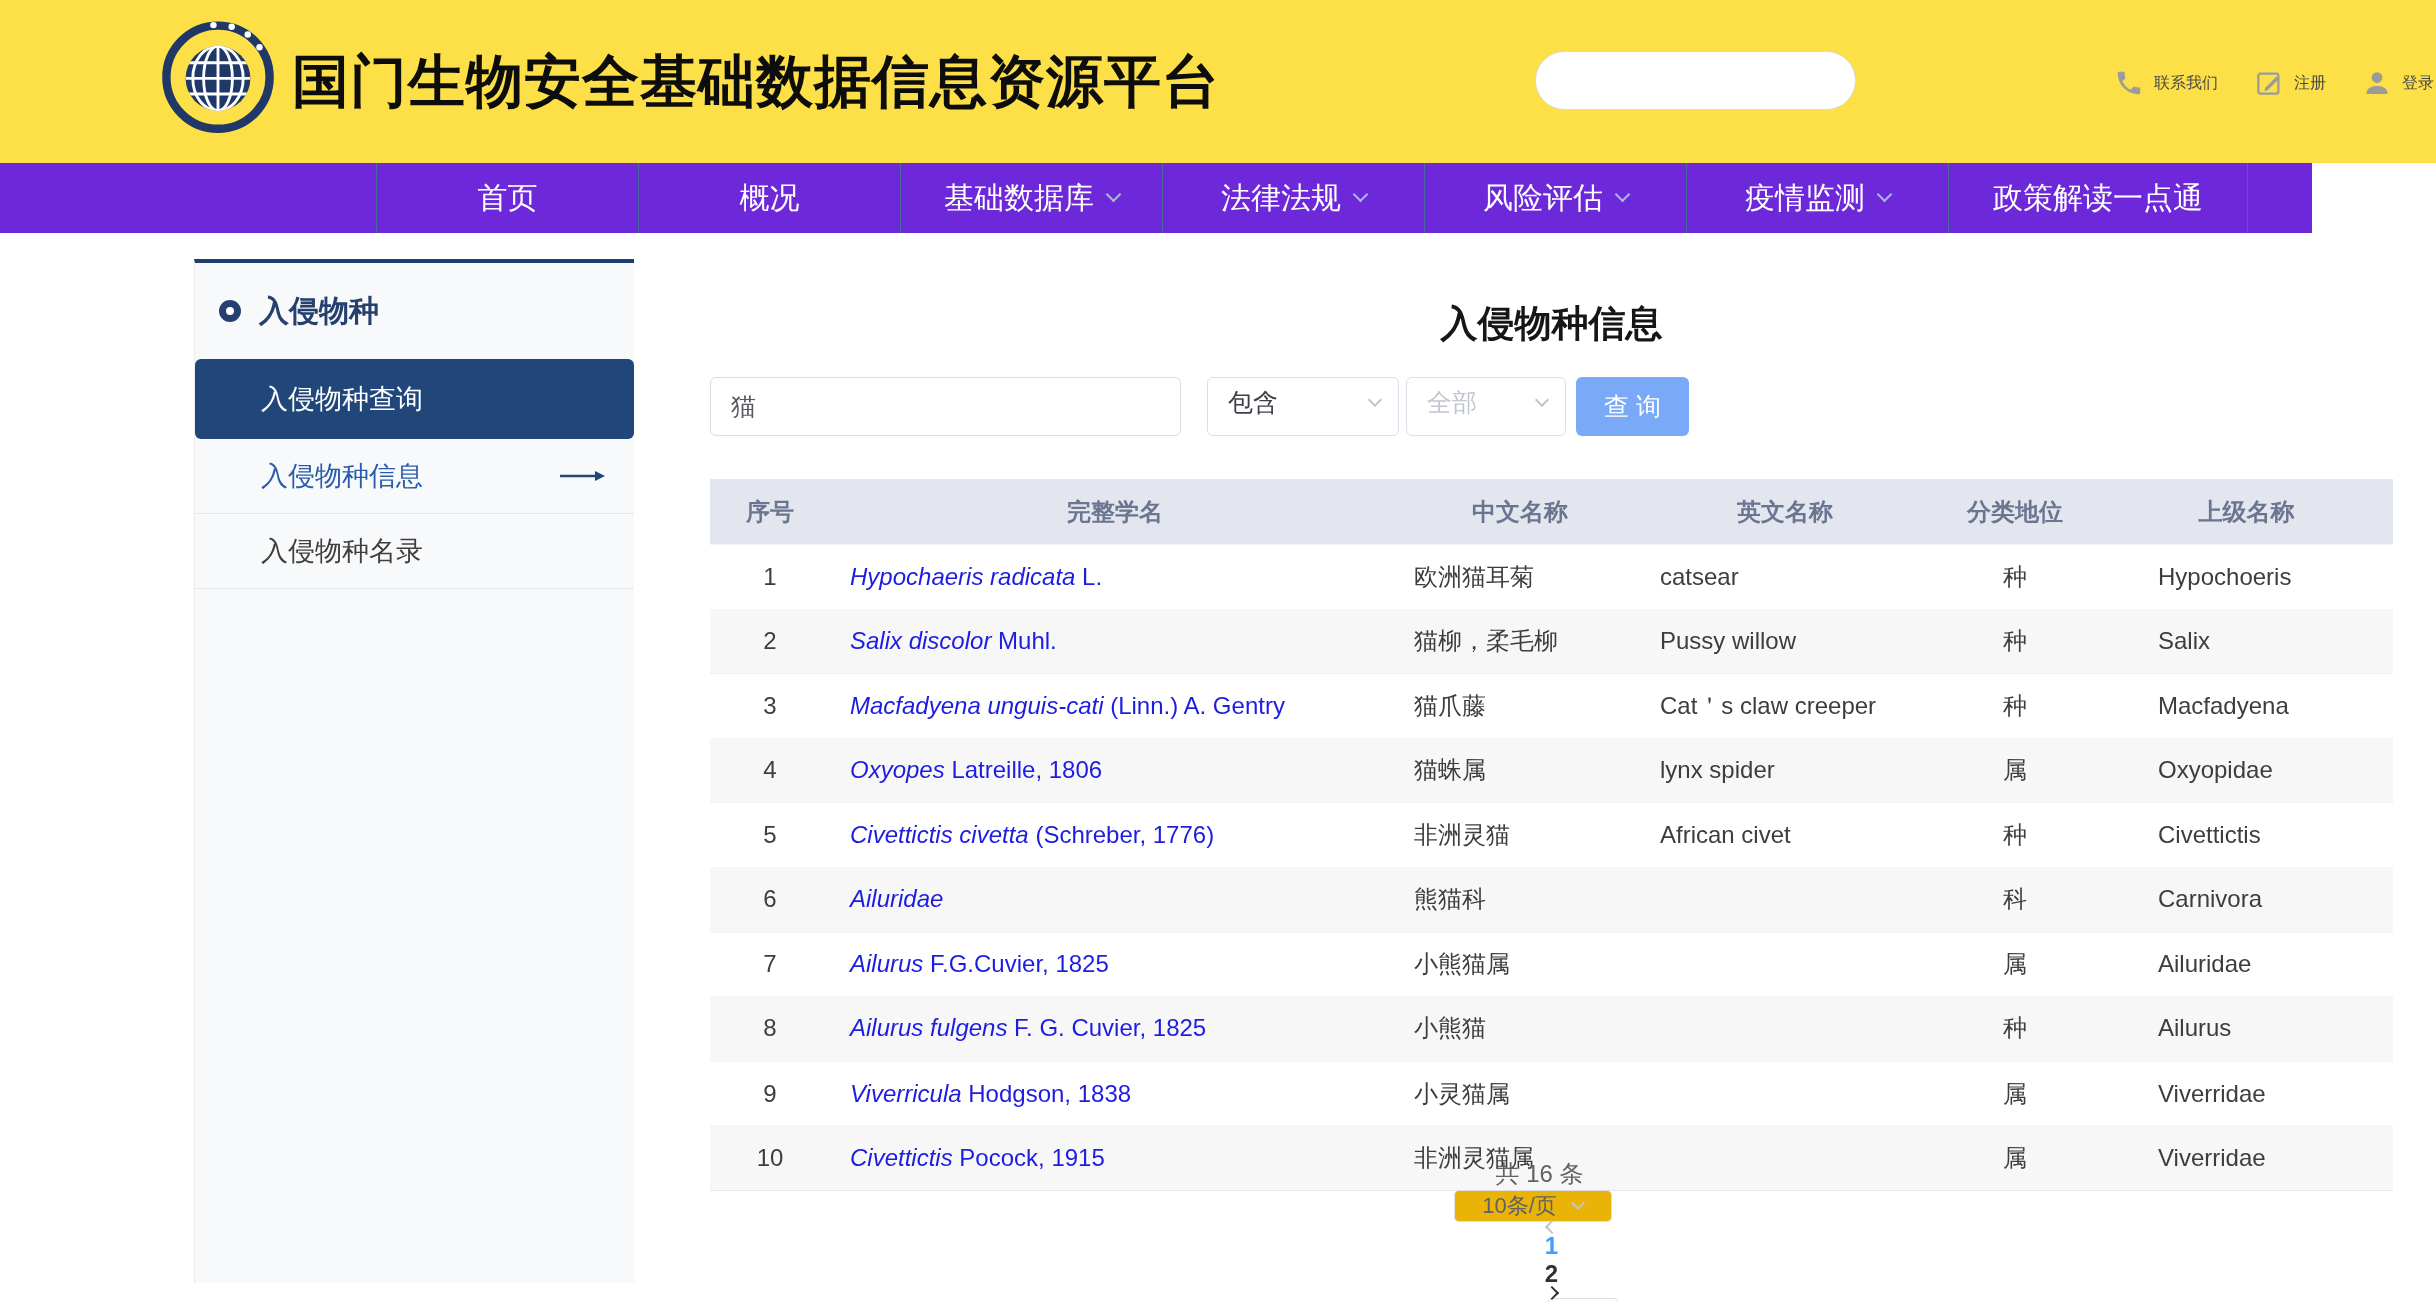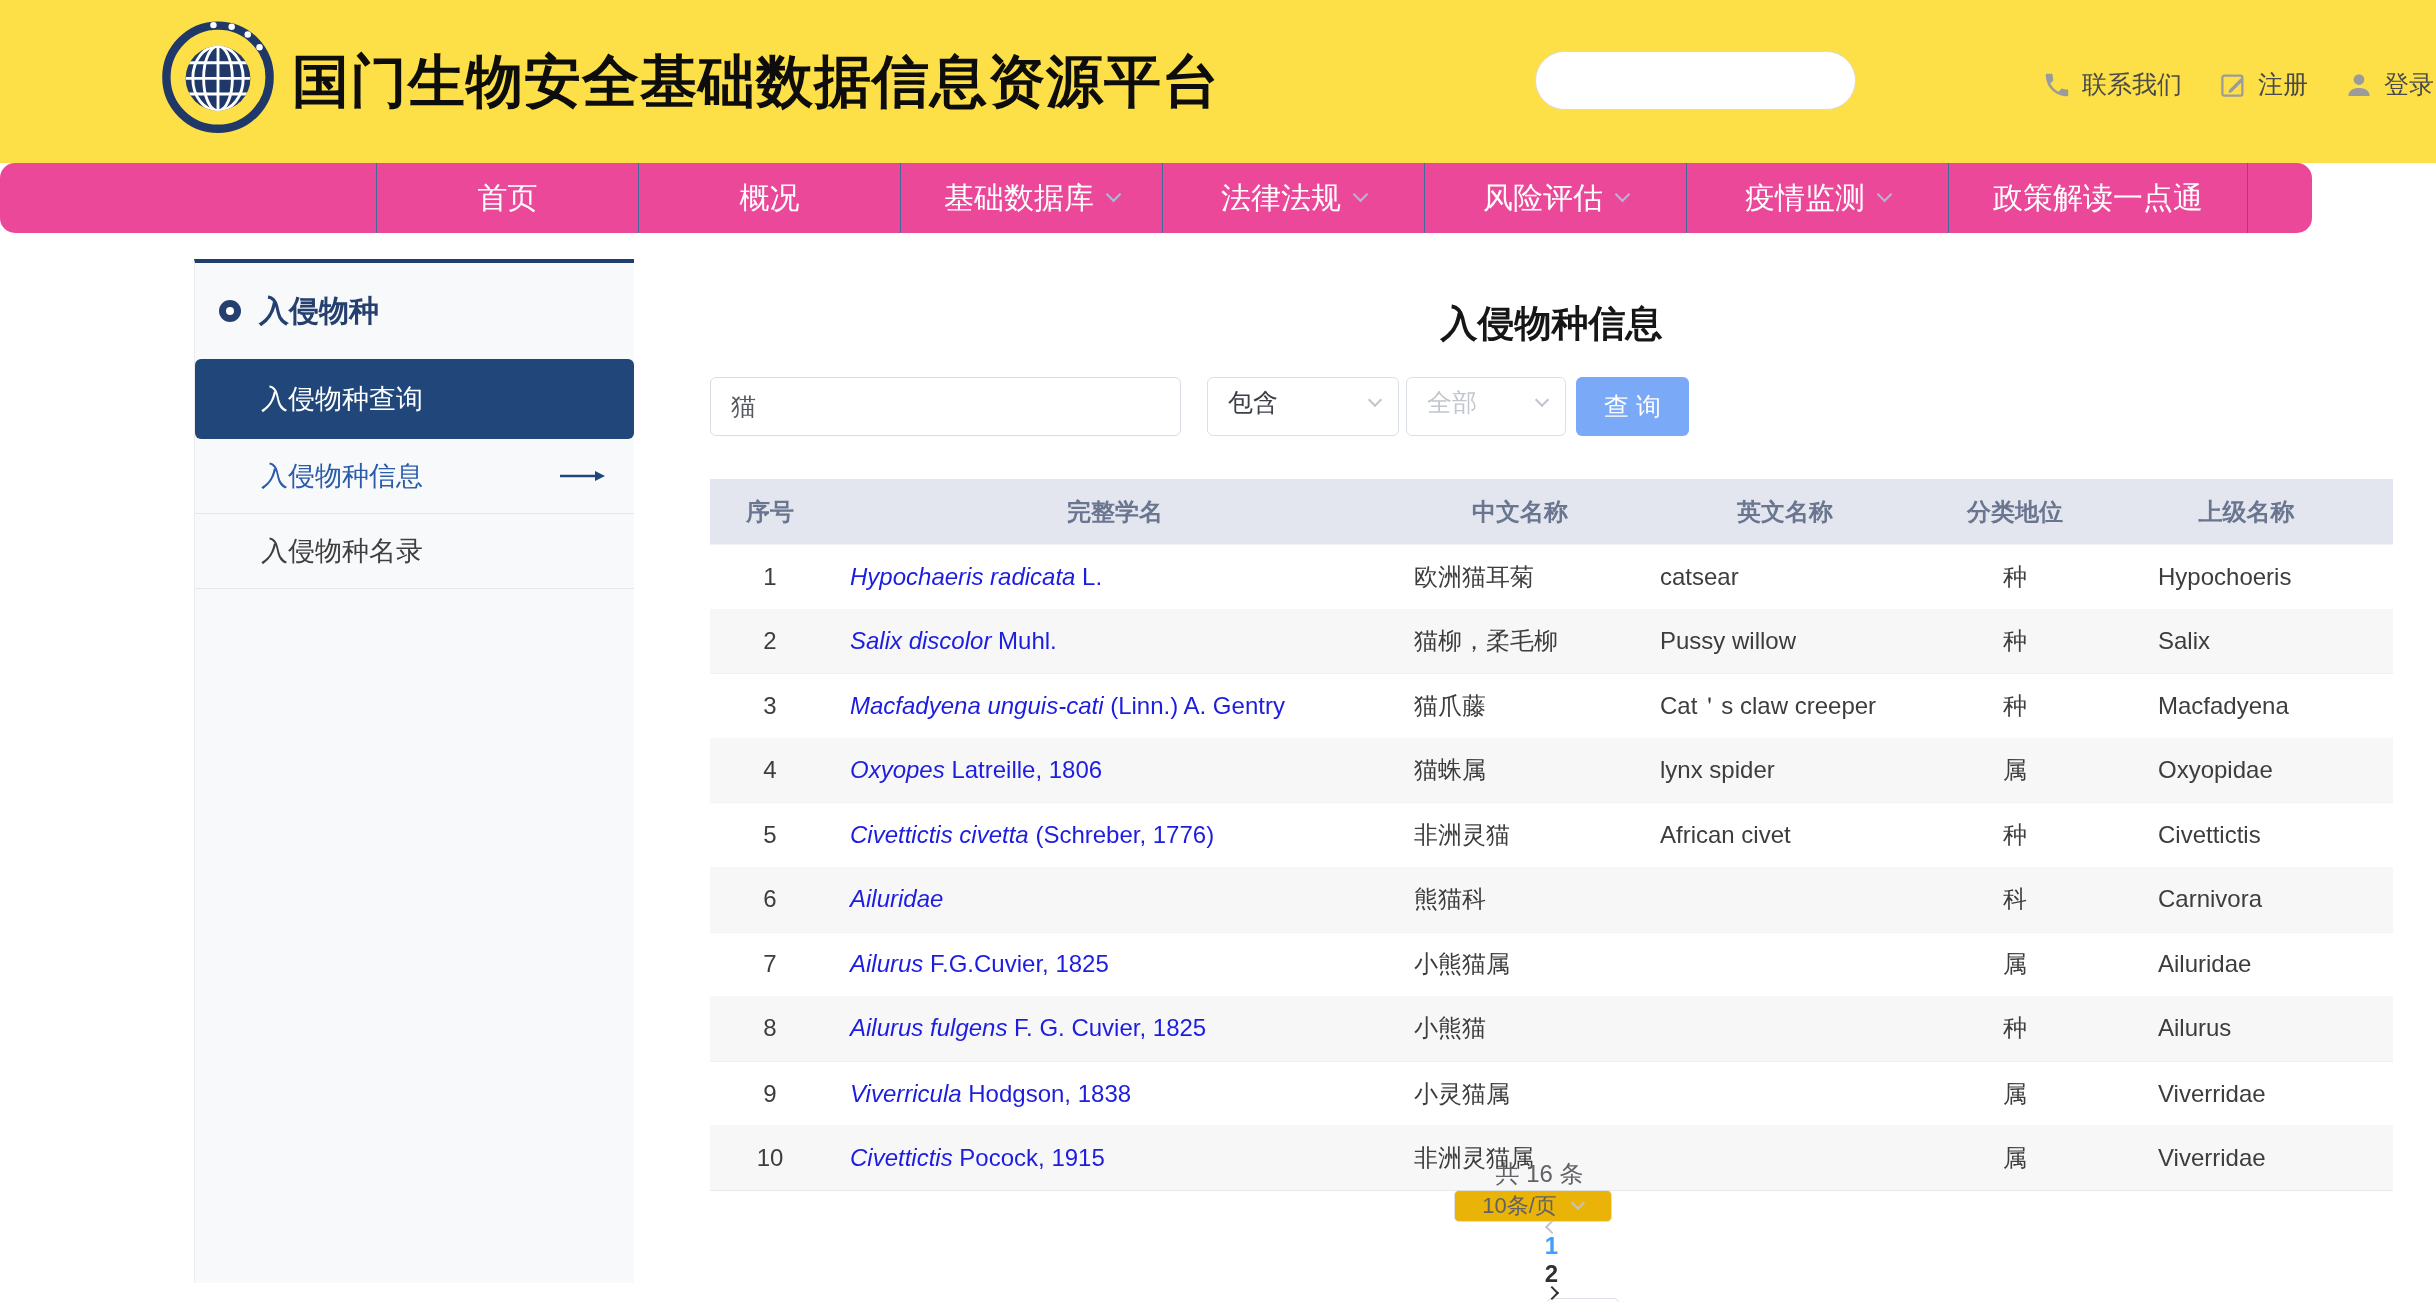--- a/index.html
+++ b/index.html
@@ -9,25 +9,25 @@
   
   #header { position:absolute; top:0; left:0; width:2436px; height:163px; background:#fde047; }
   .logo { position:absolute; left:158px; top:16px; width:120px; height:120px; }
   .site-title { position:absolute; left:292px; top:44px; font-size:57px; font-weight:900;
     color:#0d0d0d; letter-spacing:1px; white-space:nowrap; }
   .search-pill { position:absolute; left:1535px; top:51px; width:321px; height:59px;
     border:1px solid #d9d9d9; border-radius:30px; display:flex; overflow:hidden; background:#fff; }
   .search-pill input { flex:1; border:none; outline:none; font-size:24px; padding:0 24px;
     color:#333; background:transparent; }
   .top-links { position:absolute; right:2px; top:68px; display:flex; align-items:center; }
-  .top-link { display:flex; align-items:center; margin-left:36px; font-size:25px; color:#4a4a4a; cursor:pointer; }
+  .top-link { display:flex; align-items:center; margin-left:36px; font-size:16px; color:#4a4a4a; cursor:pointer; }
   .top-link svg { margin-right:10px; }
 
   
-  #nav { position:absolute; top:163px; left:0; width:2312px; height:70px; background:#ec4899;border-radius:15px; }
+  #nav { position:absolute; top:163px; left:0; width:2312px; height:70px; background:#6d28d9; }
   .nav-menu { position:absolute; left:376px; top:0; height:70px; display:flex; }
   .nav-item { width:262px; height:70px; display:flex; align-items:center; justify-content:center;
     color:#ffffff; font-size:30px; border-left:1px solid #46699d; cursor:pointer; white-space:nowrap; }
   .nav-item.wide { width:300px; border-right:1px solid #46699d; }
   .chev { display:inline-block; width:11px; height:11px; border-right:2px solid #a9bbd6;
     border-bottom:2px solid #a9bbd6; transform:rotate(45deg); margin-left:14px; margin-top:-8px; }
 
   
   #sidebar { position:absolute; left:194px; top:259px; width:440px; height:1024px;
     background:#f8f9fb; border-top:4px solid #203e6d; border-left:1px solid #ececec; }

